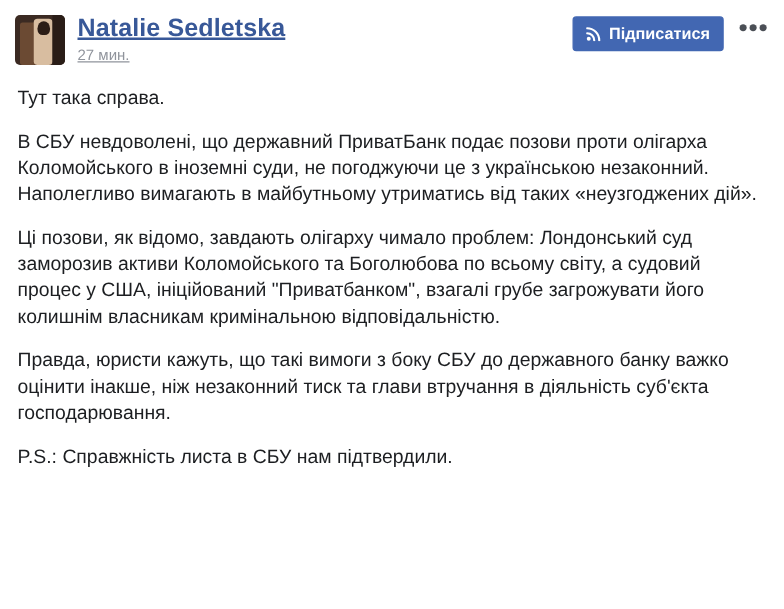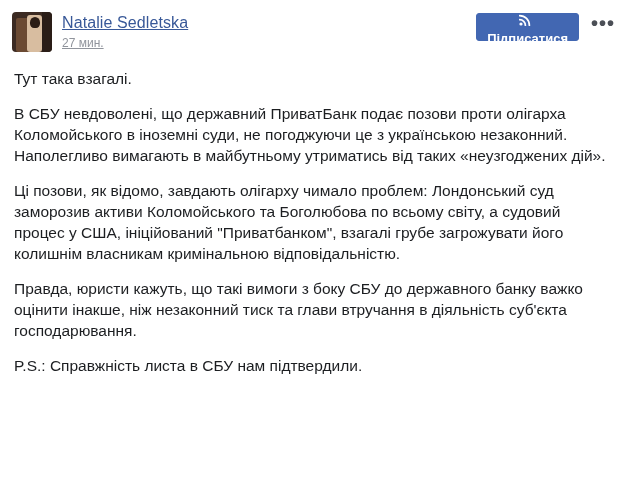--- a/index.html
+++ b/index.html
@@ -64,22 +64,22 @@
     width: 10px; height: 40px;
     background: #2a1d17;
   }
   .header-text {
     margin-left: 10px;
     flex: 1 1 auto;
     min-width: 0;
     padding-top: 1px;
   }
   .author-name {
-    font-size: 16px;
-    font-weight: normal;
+    font-size: 20px;
+    font-weight: bold;
     color: #385898;
     line-height: 20px;
     display: inline-block;
     letter-spacing: 0.1px;
   }
   .meta-row {
     margin-top: 3px;
     font-size: 12px;
     color: #90949c;
     display: flex;
@@ -102,21 +102,20 @@
     color: #ffffff;
     border: 1px solid #4267b2;
     border-radius: 3px;
     font-size: 13px;
     font-weight: bold;
     padding: 0 10px;
     height: 26px;
     line-height: 26px;
     cursor: pointer;
     white-space: nowrap;
-    flex-direction: column;
   }
   .follow-btn .rss {
     display: inline-block;
     width: 12px;
     height: 12px;
     margin-right: 6px;
     position: relative;
   }
   .follow-btn .rss svg { display: block; }
   .more-btn {
@@ -187,20 +186,20 @@
         <span>Підписатися</span>
       </div>
       <div class="more-btn">
         <span class="dots">•••</span>
       </div>
     </div>
 
   </div>
 
   <div class="post-body">
-    <p>Тут така взагалі.</p>
+    <p>Тут така справа.</p>
     <p>В СБУ невдоволені, що державний ПриватБанк подає позови проти олігарха Коломойського в іноземні суди, не погоджуючи це з українською незаконний. Наполегливо вимагають в майбутньому утриматись від таких «неузгоджених дій».</p>
     <p>Ці позови, як відомо, завдають олігарху чимало проблем: Лондонський суд заморозив активи Коломойського та Боголюбова по всьому світу, а судовий процес у США, ініційований "Приватбанком", взагалі грубе загрожувати його колишнім власникам кримінальною відповідальністю.</p>
     <p>Правда, юристи кажуть, що такі вимоги з боку СБУ до державного банку важко оцінити інакше, ніж незаконний тиск та глави втручання в діяльність суб'єкта господарювання.</p>
     <p>P.S.: Справжність листа в СБУ нам підтвердили.</p>
   </div>
 
 </div>
 
 </body></html>

